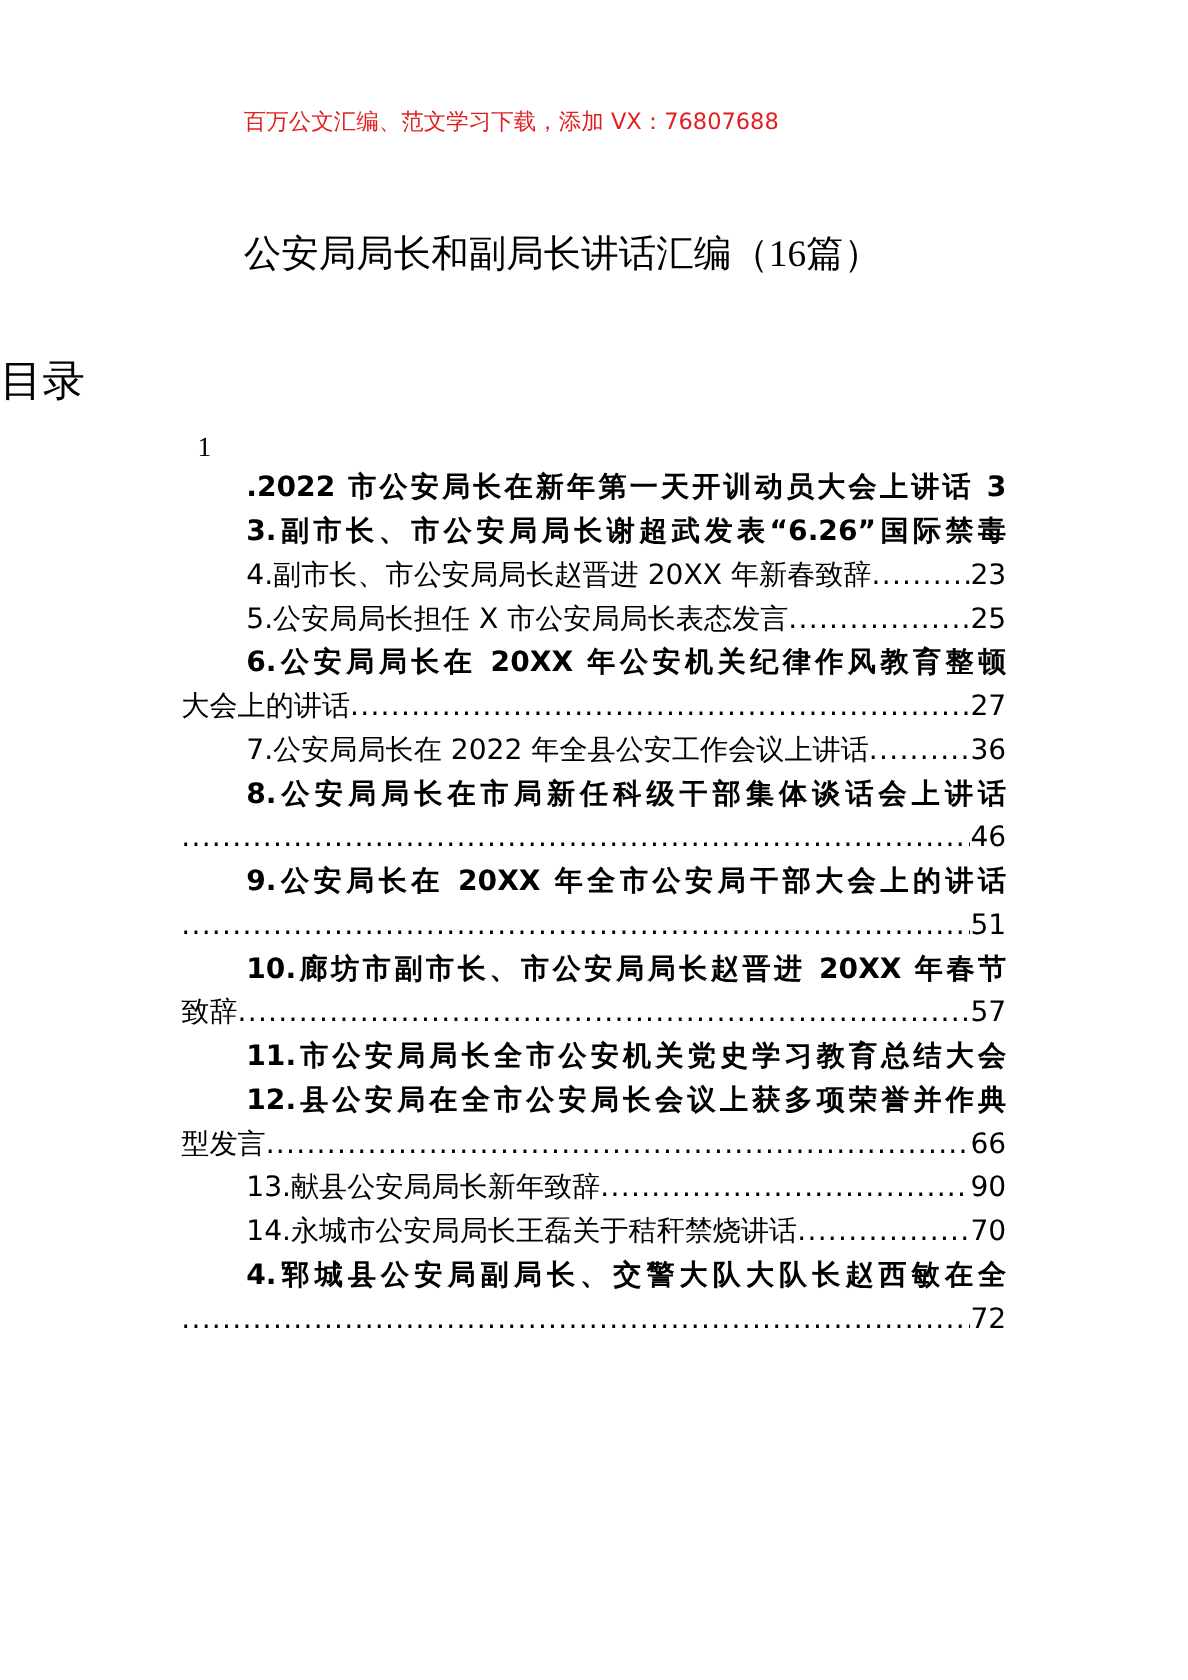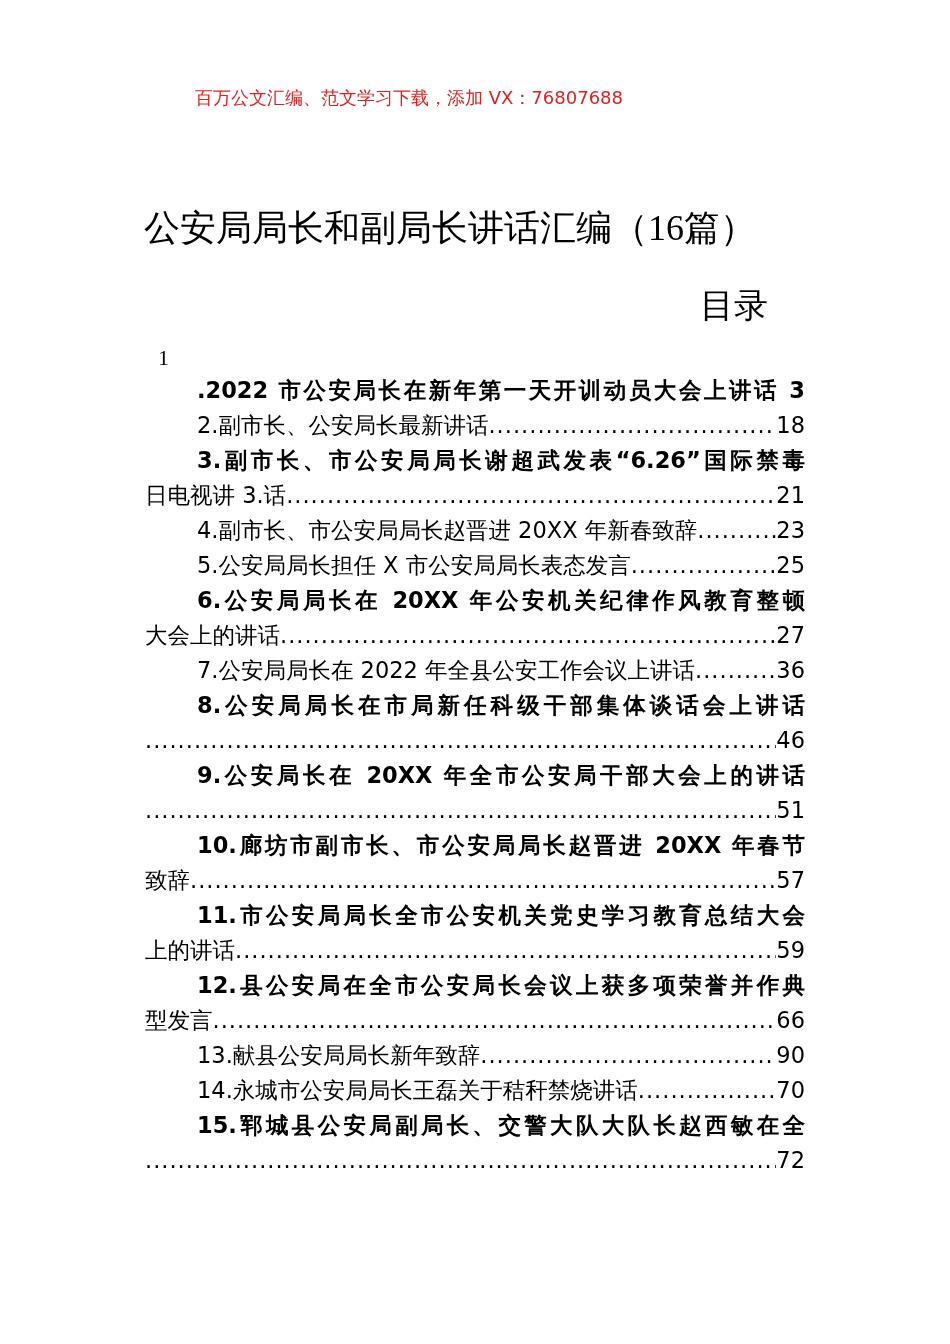--- a/index.html
+++ b/index.html
@@ -24,34 +24,33 @@
       font-size: 18px;
       line-height: 24px;
       color: #e02020;
     }
     .doc-title {
       position: absolute;
       top: 180px;
       left: 0;
       width: 900px;
       text-align: center;
-      font-size: 36px;
+      font-size: 30px;
       line-height: 48px;
       color: #000;
-      margin-top: 24px;
     }
     .doc-title .num {
       font-family: "Liberation Serif", "DejaVu Serif", serif;
     }
     .toc-heading {
       position: absolute;
       top: 282px;
       left: 0;
       width: 768px;
-      text-align: right;
+      text-align: left;
       font-size: 34px;
       line-height: 46px;
     }
     .toc-marker {
       position: absolute;
       top: 344px;
       left: 158px;
       font-family: "Liberation Serif", "DejaVu Serif", serif;
       font-size: 22px;
       line-height: 28px;
@@ -109,35 +108,23 @@
 
 <div class="toc-marker">1</div>
 
 <div class="toc" id="toc">
     <div class="toc-entry">
       <div class="line indent full">
         <span class="txt">.2022 市公安局长在新年第一天开训动员大会上讲话 3</span>
       </div>
     </div>
     <div class="toc-entry">
-      <div class="line indent">
-        <span class="txt">2.副市长、公安局长最新讲话</span>
-        <span class="leader"></span>
-        <span class="page">18</span>
-      </div>
-    </div>
-    <div class="toc-entry">
       <div class="line indent full">
         <span class="txt">3.副市长、市公安局局长谢超武发表“6.26”国际禁毒</span>
       </div>
-      <div class="line">
-        <span class="txt">日电视讲 3.话</span>
-        <span class="leader"></span>
-        <span class="page">21</span>
-      </div>
     </div>
     <div class="toc-entry">
       <div class="line indent">
         <span class="txt">4.副市长、市公安局局长赵晋进 20XX 年新春致辞</span>
         <span class="leader"></span>
         <span class="page">23</span>
       </div>
     </div>
     <div class="toc-entry">
       <div class="line indent">
@@ -190,25 +177,20 @@
       <div class="line">
         <span class="txt">致辞</span>
         <span class="leader"></span>
         <span class="page">57</span>
       </div>
     </div>
     <div class="toc-entry">
       <div class="line indent full">
         <span class="txt">11.市公安局局长全市公安机关党史学习教育总结大会</span>
       </div>
-      <div class="line">
-        <span class="txt">上的讲话</span>
-        <span class="leader"></span>
-        <span class="page">59</span>
-      </div>
     </div>
     <div class="toc-entry">
       <div class="line indent full">
         <span class="txt">12.县公安局在全市公安局长会议上获多项荣誉并作典</span>
       </div>
       <div class="line">
         <span class="txt">型发言</span>
         <span class="leader"></span>
         <span class="page">66</span>
       </div>
@@ -222,20 +204,20 @@
     </div>
     <div class="toc-entry">
       <div class="line indent">
         <span class="txt">14.永城市公安局局长王磊关于秸秆禁烧讲话</span>
         <span class="leader"></span>
         <span class="page">70</span>
       </div>
     </div>
     <div class="toc-entry">
       <div class="line indent full">
-        <span class="txt">15.郓城县公安局副局长、交警大队大队长赵西敏在全</span>
+        <span class="txt">4.郓城县公安局副局长、交警大队大队长赵西敏在全</span>
       </div>
       <div class="line">
         <span class="leader"></span>
         <span class="page">72</span>
       </div>
     </div>
   </div>
 
 </body></html>

